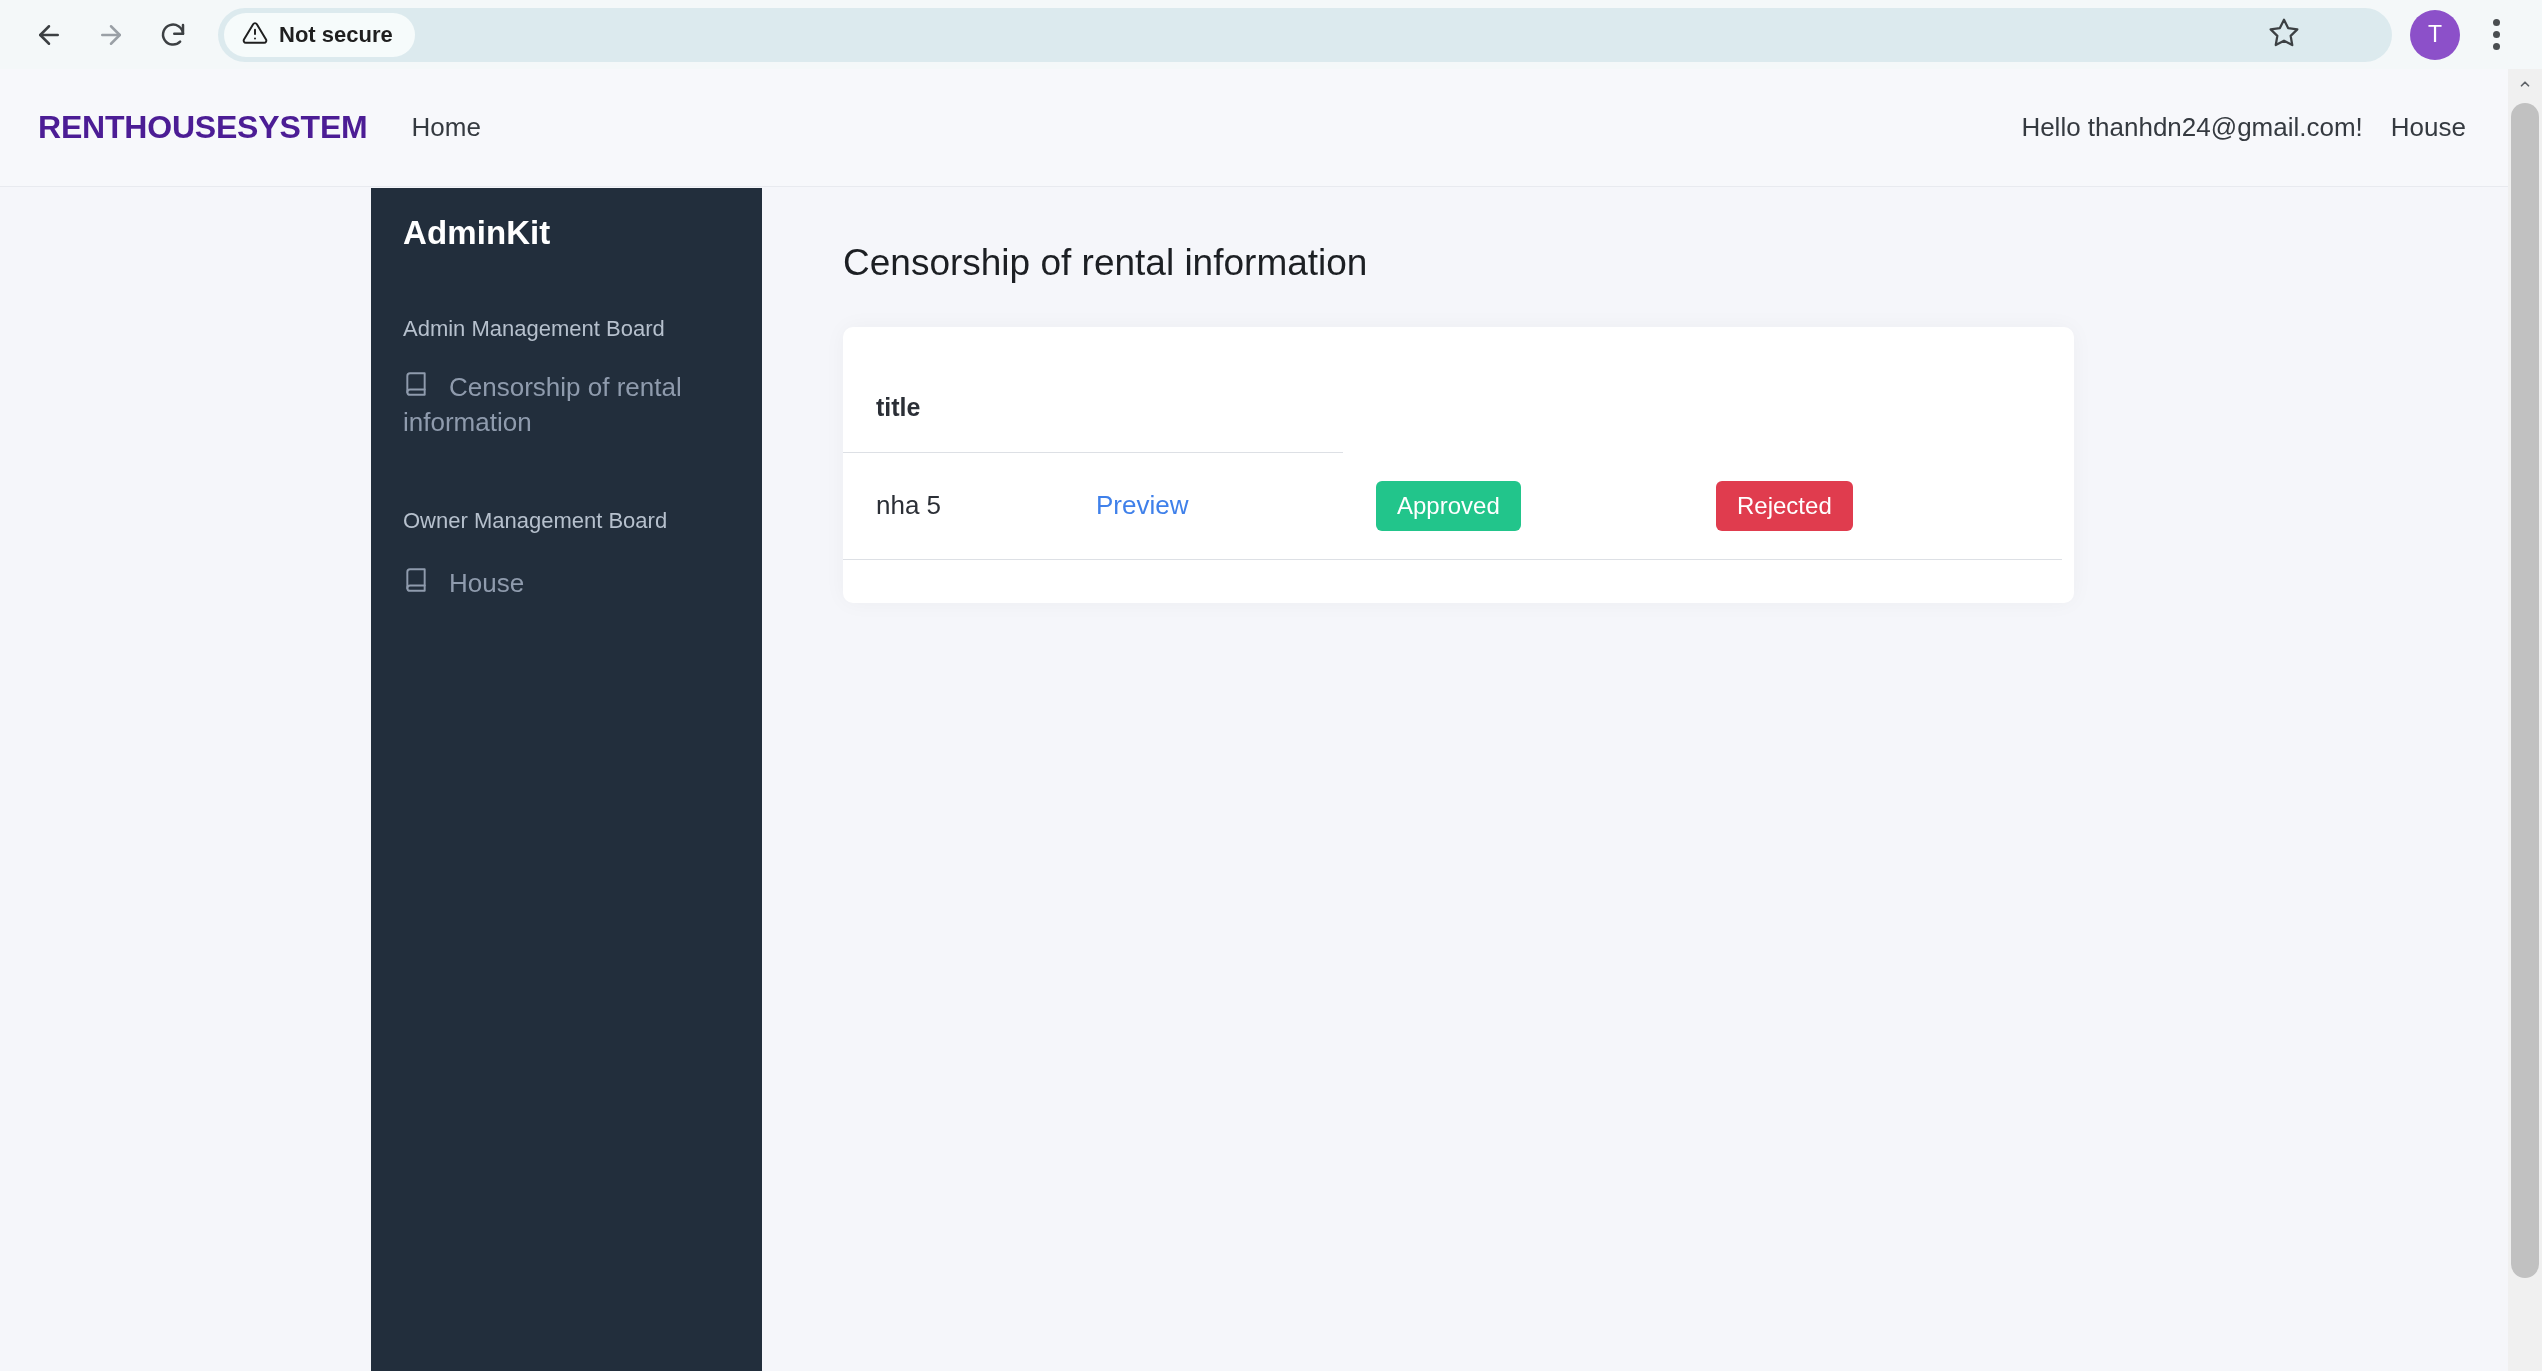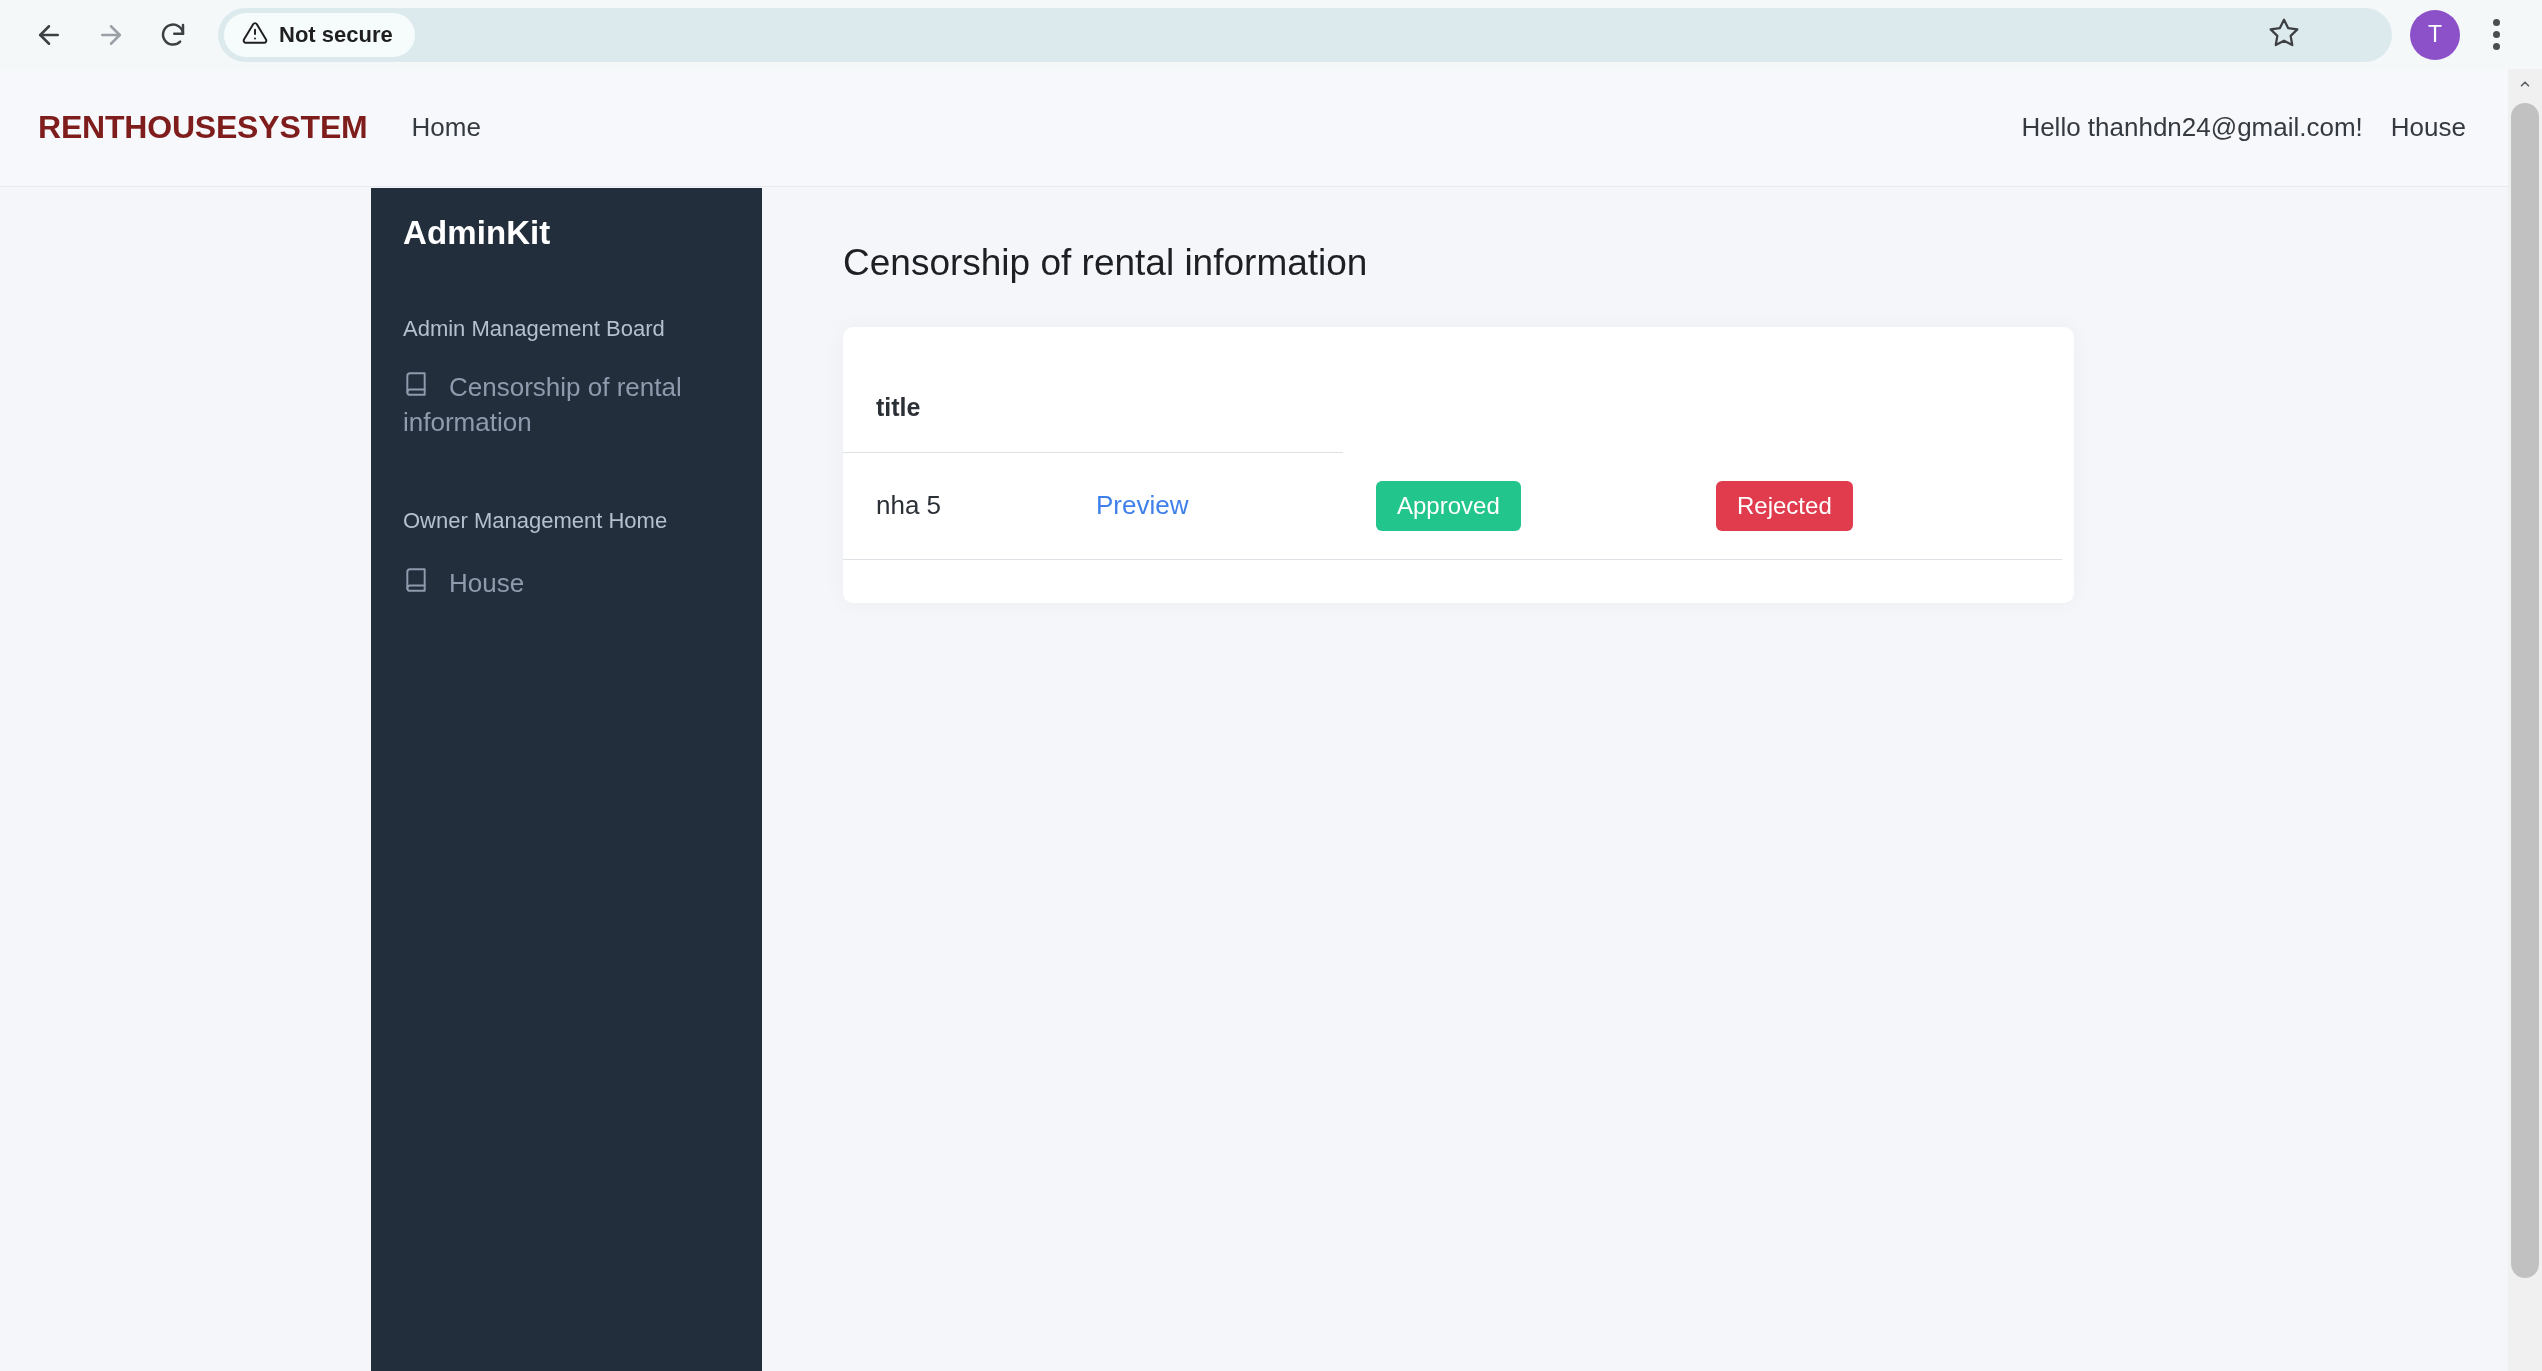--- a/index.html
+++ b/index.html
@@ -102,21 +102,21 @@
     position: absolute; left: 0; top: 0;
     width: 2508px; height: 118px;
     background: #f7f8fb;
     border-bottom: 1px solid #e8eaef;
     display: flex; align-items: center;
   }
   .brand {
     margin-left: 38px;
     font-size: 32px;
     font-weight: bold;
-    color: #7f1d1d;
+    color: #4c1d95;
     letter-spacing: -0.2px;
   }
   .nav-link-home {
     margin-left: 44px;
     font-size: 26px;
     color: #353a40;
   }
   .navbar-right {
     margin-left: auto;
     display: flex; align-items: center;
@@ -337,21 +337,21 @@
     <div class="sidebar-section-title">Admin Management Board</div>
     <a class="sidebar-item">
       <span class="icn">
         <svg width="26" height="26" viewBox="0 0 24 24" fill="none" stroke="#8f9bad" stroke-width="1.8" stroke-linecap="round" stroke-linejoin="round">
           <path d="M4 19.5A2.5 2.5 0 0 1 6.5 17H20"></path>
           <path d="M6.5 2H20v20H6.5A2.5 2.5 0 0 1 4 19.5v-15A2.5 2.5 0 0 1 6.5 2z"></path>
         </svg>
       </span><span class="txt">Censorship of rental information</span>
     </a>
 
-    <div class="sidebar-section-title second">Owner Management Home</div>
+    <div class="sidebar-section-title second">Owner Management Board</div>
     <a class="sidebar-item house">
       <span class="icn">
         <svg width="26" height="26" viewBox="0 0 24 24" fill="none" stroke="#8f9bad" stroke-width="1.8" stroke-linecap="round" stroke-linejoin="round">
           <path d="M4 19.5A2.5 2.5 0 0 1 6.5 17H20"></path>
           <path d="M6.5 2H20v20H6.5A2.5 2.5 0 0 1 4 19.5v-15A2.5 2.5 0 0 1 6.5 2z"></path>
         </svg>
       </span><span class="txt">House</span>
     </a>
   </div>
 

